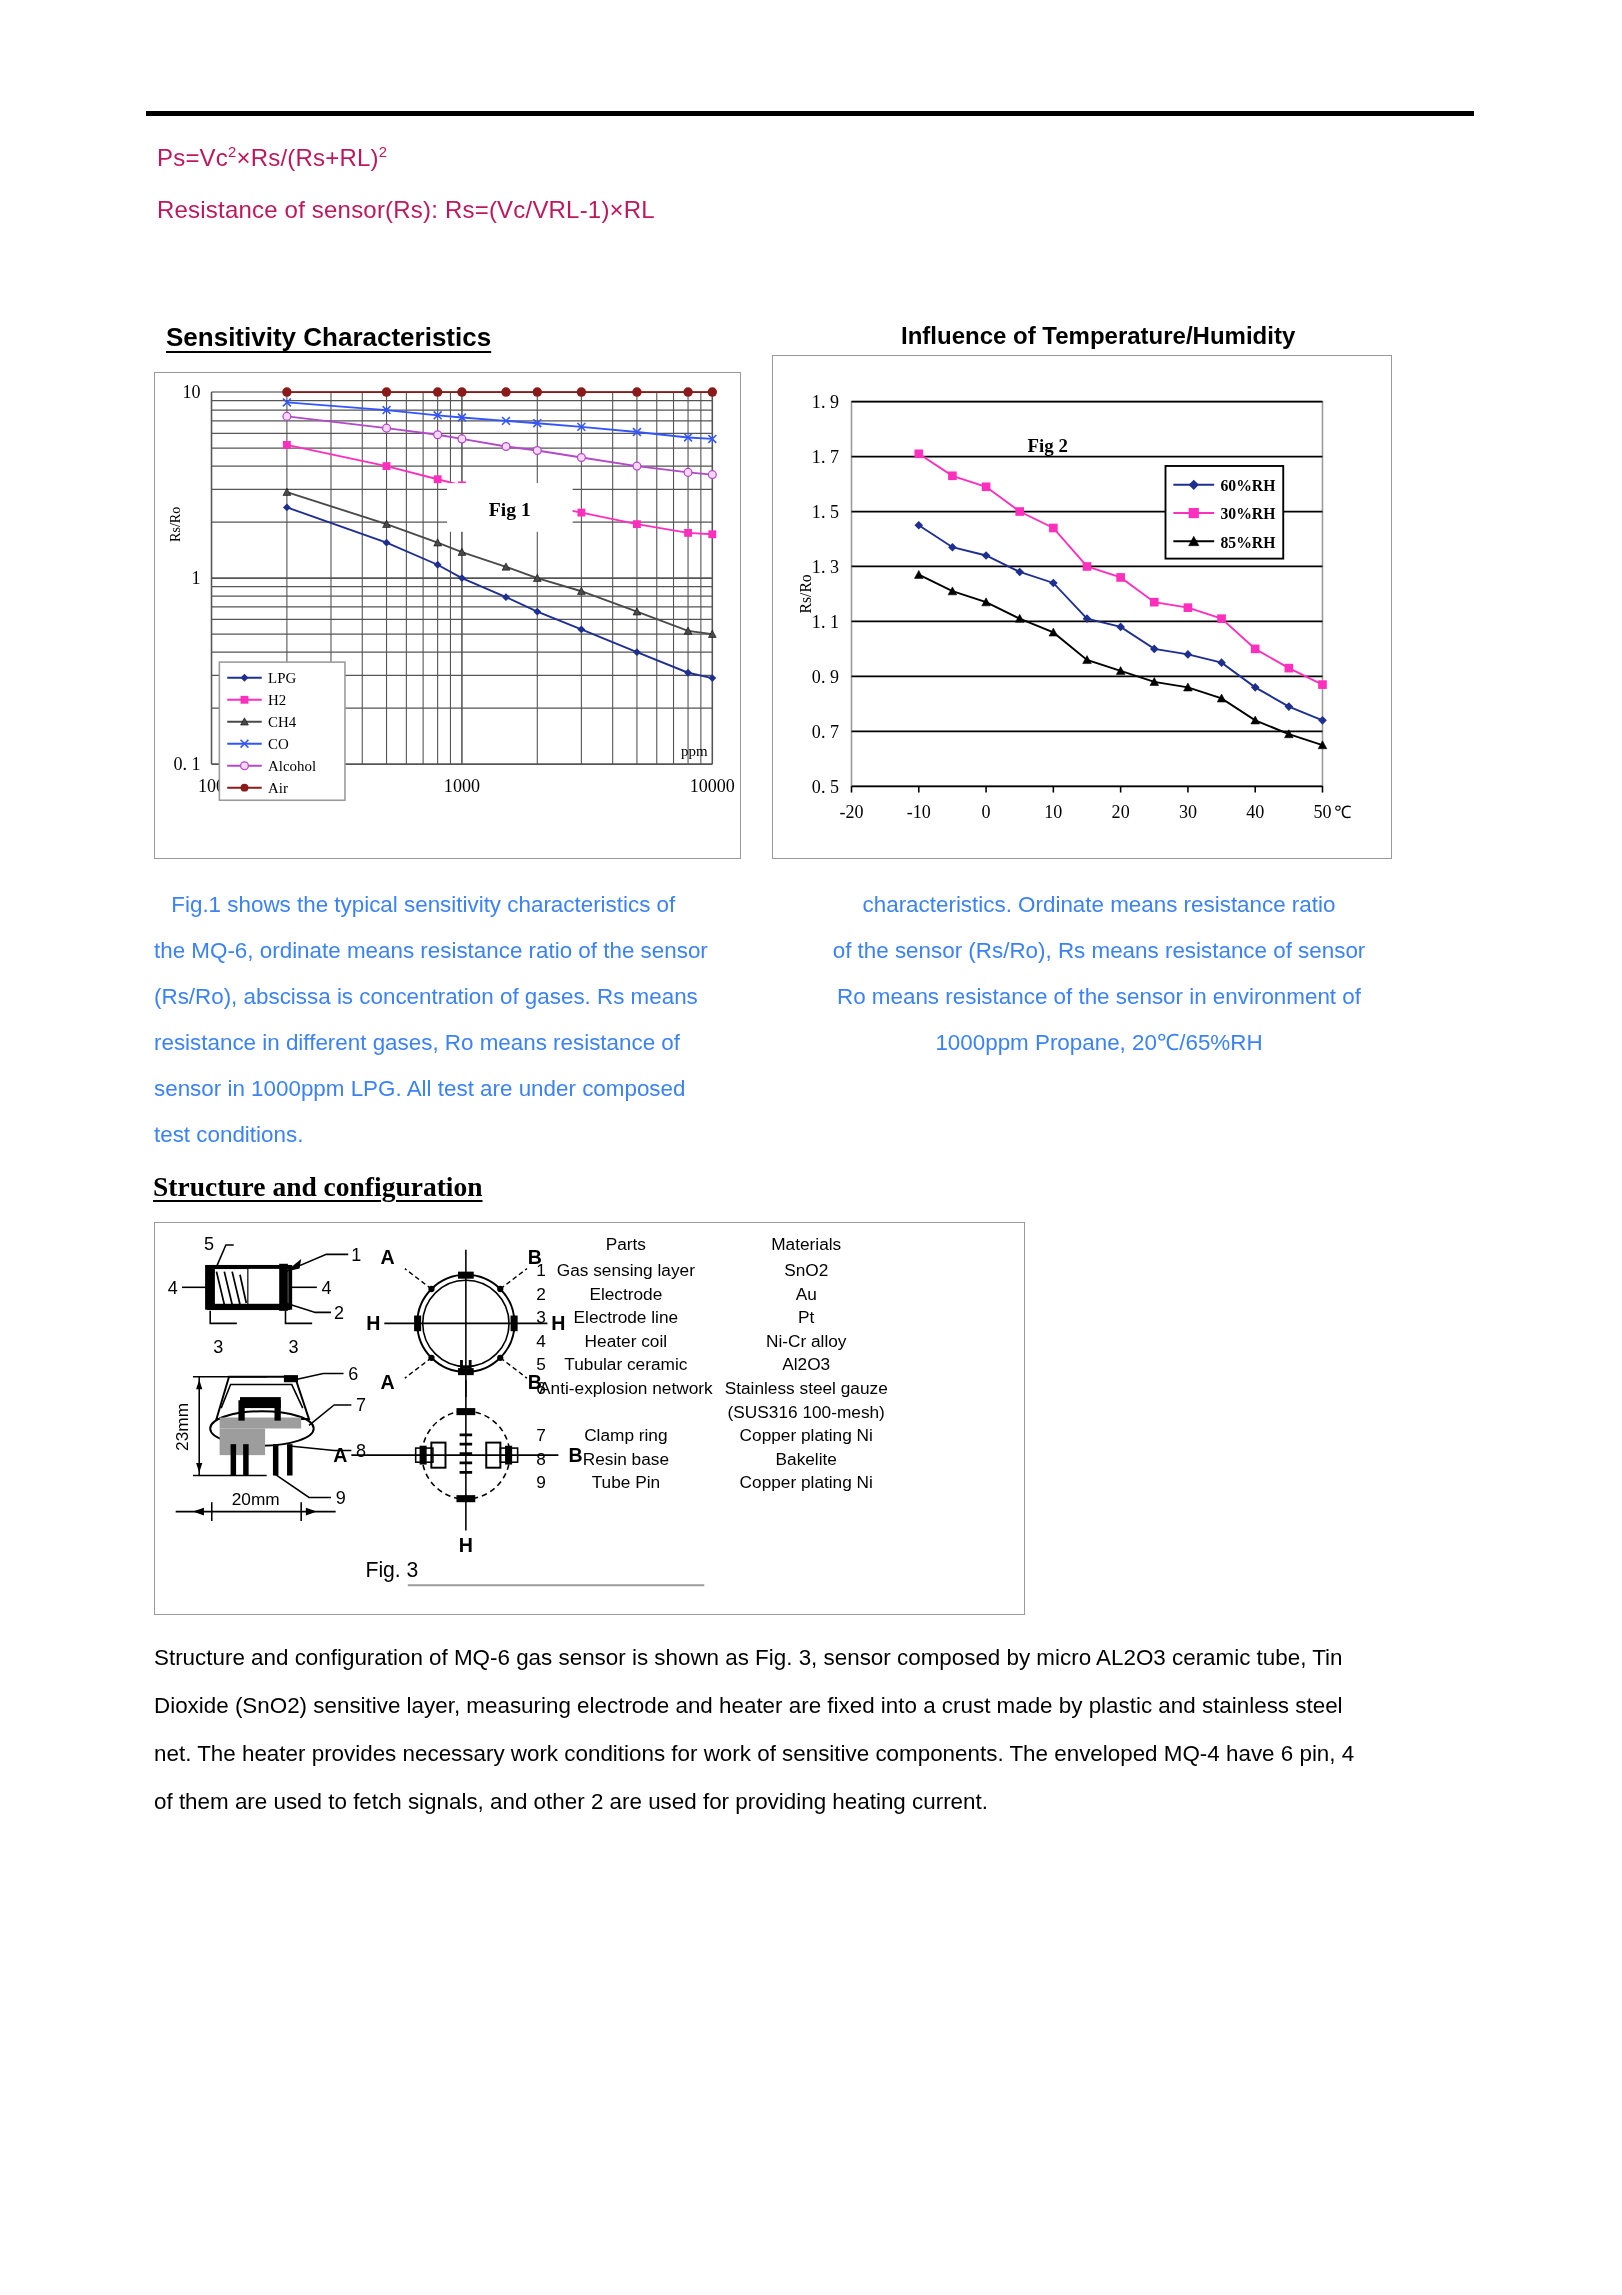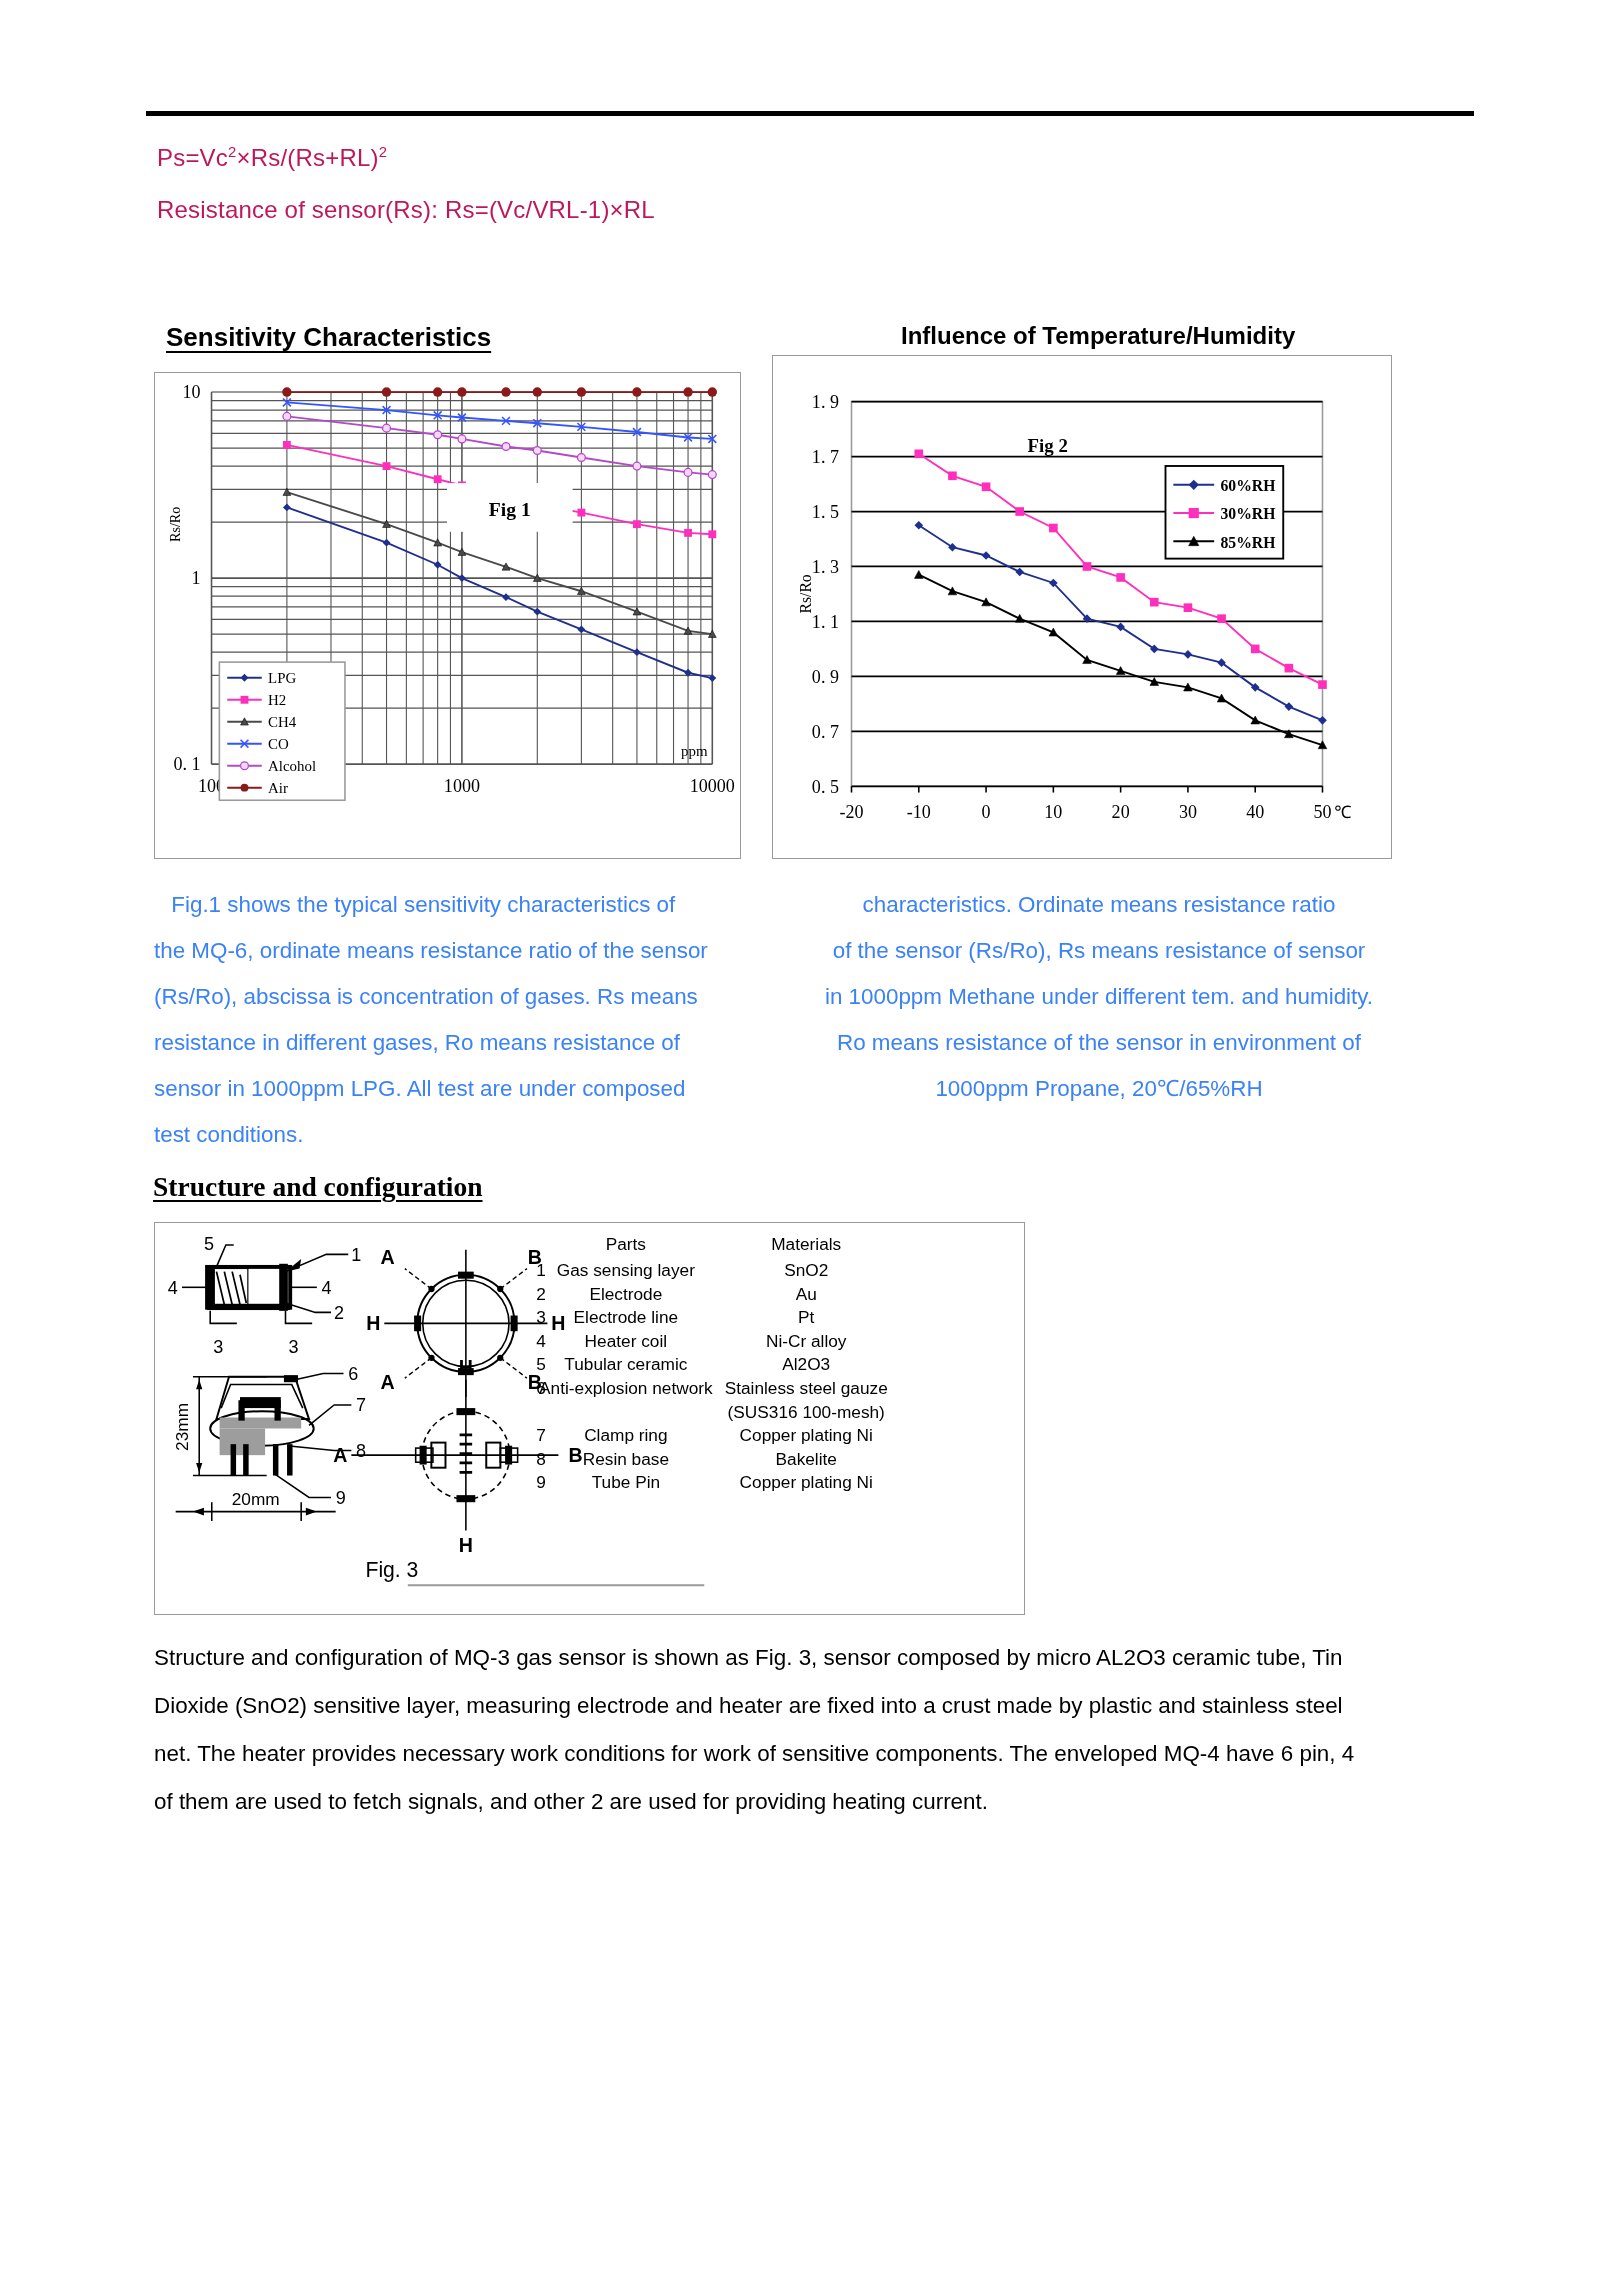--- a/index.html
+++ b/index.html
@@ -438,21 +438,20 @@
       <span class="ln">Fig.1 shows the typical sensitivity characteristics of</span>
       <span class="ln">the MQ-6, ordinate means resistance ratio of the sensor</span>
       <span class="ln">(Rs/Ro), abscissa is concentration of gases. Rs means</span>
       <span class="ln">resistance in different gases, Ro means resistance of</span>
       <span class="ln">sensor in 1000ppm LPG. All test are under composed</span>
       <span class="ln">test conditions.</span>
     </div>
   <div class="body-text" id="para-fig2">
       <span class="ln">characteristics. Ordinate means resistance ratio</span>
       <span class="ln">of the sensor (Rs/Ro), Rs means resistance of sensor</span>
-      <span class="ln">in 1000ppm Methane under different tem. and humidity.</span>
       <span class="ln">Ro means resistance of the sensor in environment of</span>
       <span class="ln">1000ppm Propane, 20℃/65%RH</span>
     </div>
 
   <div class="section-heading" id="heading-structure">Structure and configuration</div>
 
   <div id="structure-box">
     <svg id="svg-fig3" width="868" height="389" viewBox="0 0 1106 496">
         <g>
           <rect x="66" y="56" width="106" height="52" fill="none" stroke="#000" stroke-width="5"></rect>
@@ -583,20 +582,20 @@
           <text x="600" y="308" text-anchor="middle" font-family="&quot;Liberation Sans&quot;, sans-serif" font-size="22px" fill="#000">Resin base</text>
           <text x="830" y="308" text-anchor="middle" font-family="&quot;Liberation Sans&quot;, sans-serif" font-size="22px" fill="#000">Bakelite</text>
           <text x="492" y="338" text-anchor="middle" font-family="&quot;Liberation Sans&quot;, sans-serif" font-size="22px" fill="#000">9</text>
           <text x="600" y="338" text-anchor="middle" font-family="&quot;Liberation Sans&quot;, sans-serif" font-size="22px" fill="#000">Tube Pin</text>
           <text x="830" y="338" text-anchor="middle" font-family="&quot;Liberation Sans&quot;, sans-serif" font-size="22px" fill="#000">Copper plating Ni</text>
         </g>
       </svg>
   </div>
 
   <div id="bottom-para">
-      <span class="ln">Structure and configuration of MQ-3 gas sensor is shown as Fig. 3, sensor composed by micro AL2O3 ceramic tube, Tin</span>
+      <span class="ln">Structure and configuration of MQ-6 gas sensor is shown as Fig. 3, sensor composed by micro AL2O3 ceramic tube, Tin</span>
       <span class="ln">Dioxide (SnO2) sensitive layer, measuring electrode and heater are fixed into a crust made by plastic and stainless steel</span>
       <span class="ln">net. The heater provides necessary work conditions for work of sensitive components. The enveloped MQ-4 have 6 pin, 4</span>
       <span class="ln">of them are used to fetch signals, and other 2 are used for providing heating current.</span>
     </div>
 
 </div>
 
 
 </body></html>

